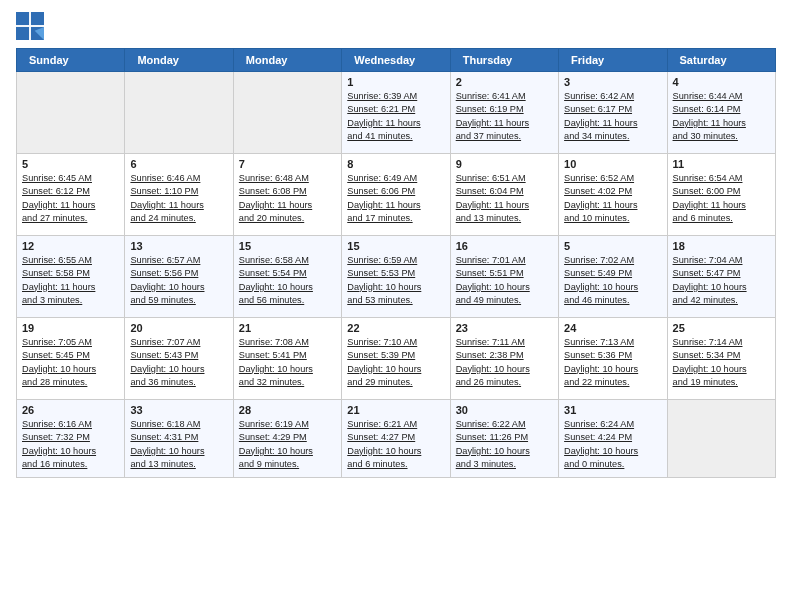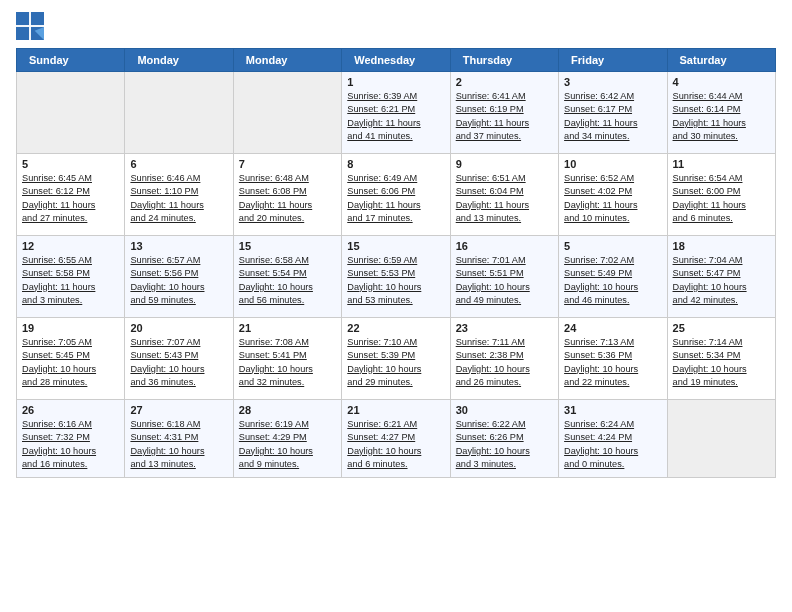--- a/index.html
+++ b/index.html
@@ -237,34 +237,34 @@
             <span class="day-num">25</span>
             <div class="cell-content"><span>Sunrise: 7:14 AM</span><br><span>Sunset: 5:34 PM</span><br><span>Daylight: 10 hours</span><br><span>and 19 minutes.</span></div>
           </td>
         </tr>
         <tr>
           <td>
             <span class="day-num">26</span>
             <div class="cell-content"><span>Sunrise: 6:16 AM</span><br><span>Sunset: 7:32 PM</span><br><span>Daylight: 10 hours</span><br><span>and 16 minutes.</span></div>
           </td>
           <td>
-            <span class="day-num">27</span>
+            <span class="day-num">33</span>
             <div class="cell-content"><span>Sunrise: 6:18 AM</span><br><span>Sunset: 4:31 PM</span><br><span>Daylight: 10 hours</span><br><span>and 13 minutes.</span></div>
           </td>
           <td>
             <span class="day-num">28</span>
             <div class="cell-content"><span>Sunrise: 6:19 AM</span><br><span>Sunset: 4:29 PM</span><br><span>Daylight: 10 hours</span><br><span>and 9 minutes.</span></div>
           </td>
           <td>
             <span class="day-num">21</span>
             <div class="cell-content"><span>Sunrise: 6:21 AM</span><br><span>Sunset: 4:27 PM</span><br><span>Daylight: 10 hours</span><br><span>and 6 minutes.</span></div>
           </td>
           <td>
             <span class="day-num">30</span>
-            <div class="cell-content"><span>Sunrise: 6:22 AM</span><br><span>Sunset: 6:26 PM</span><br><span>Daylight: 10 hours</span><br><span>and 3 minutes.</span></div>
+            <div class="cell-content"><span>Sunrise: 6:22 AM</span><br><span>Sunset: 11:26 PM</span><br><span>Daylight: 10 hours</span><br><span>and 3 minutes.</span></div>
           </td>
           <td>
             <span class="day-num">31</span>
             <div class="cell-content"><span>Sunrise: 6:24 AM</span><br><span>Sunset: 4:24 PM</span><br><span>Daylight: 10 hours</span><br><span>and 0 minutes.</span></div>
           </td>
           <td class="empty"></td>
         </tr>
       </tbody>
   </table>
 </div>

